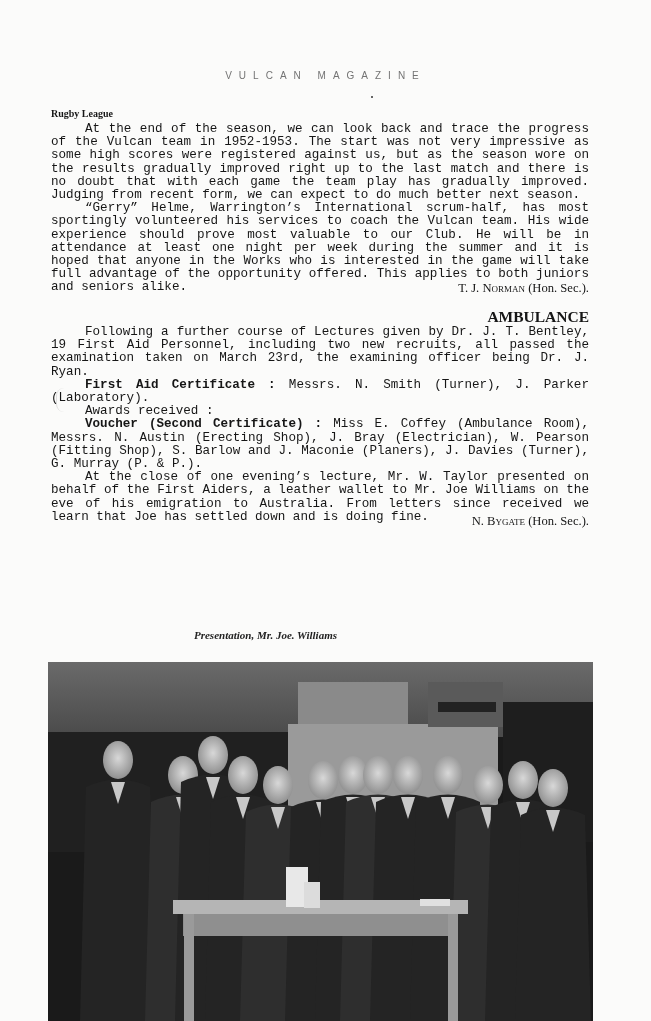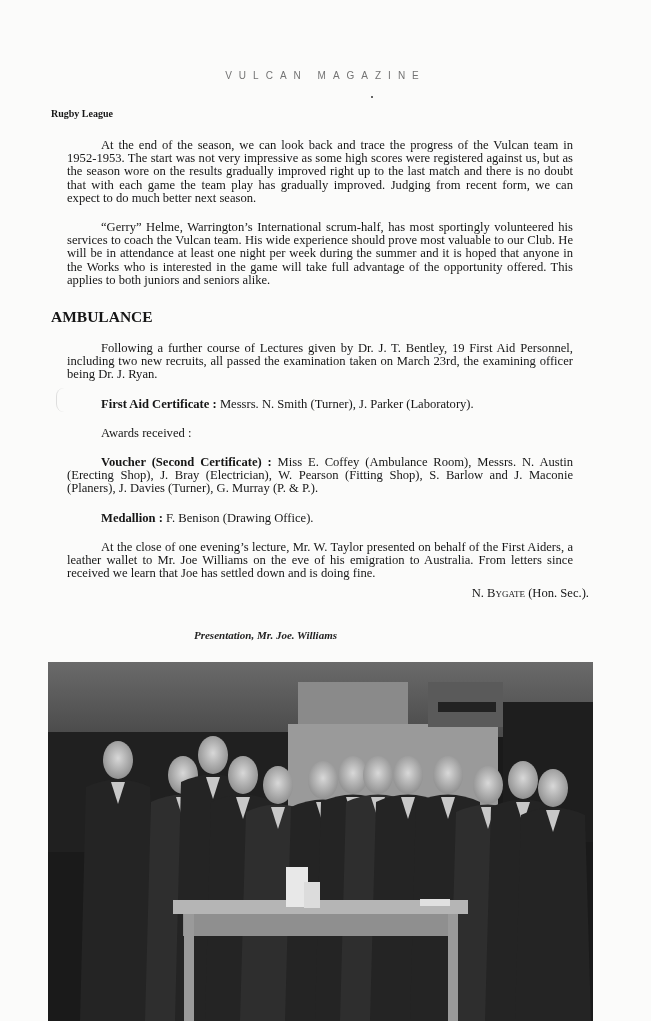--- a/index.html
+++ b/index.html
@@ -11,24 +11,24 @@
     position: relative;
   }
   .page { position: absolute; left: 0; top: 0; width: 651px; height: 1021px; }
   .running-head {
     position: absolute; top: 70px; left: 0; width: 651px; text-align: center;
     font-family: "Liberation Sans", "DejaVu Sans", sans-serif;
     font-size: 10px; letter-spacing: 7px; color: #737373;
   }
   .head-dot { position: absolute; top: 96px; left: 371px; width: 2px; height: 2px; background: #333; border-radius: 1px; }
   .article { position: absolute; left: 51px; width: 538px; font-size: 12.6px; line-height: 13.2px; text-align: justify; }
-  .article p { margin: 16px; text-indent: 34px; }
+  .article p { margin: 0; text-indent: 34px; font-family: Liberation Mono, monospace; }
   .article p.last { text-align-last: left; }
   h2.section-title { margin: 0; font-size: 10px; font-weight: bold; line-height: 18px; }
-  h2.center { text-align: left; font-size: 15.5px; }
+  h2.center { text-align: right; font-size: 15.5px; }
   .sig { text-align: right; margin-top: -13px; }
   .sig .sc { font-variant: small-caps; }
   .lbl { font-weight: bold; }
   #rugby { top: 105px; }
   #ambulance { top: 308px; }
   .gap { height: 4px; }
   .caption {
     position: absolute; top: 629px; left: 0; width: 531px; text-align: center;
     font-style: italic; font-weight: bold; font-size: 11px; color: #222;
   }
@@ -43,29 +43,32 @@
 <body>
 
 <div class="page">
   <div class="running-head">VULCAN MAGAZINE</div>
   <div class="head-dot"></div>
 
   <div class="article" id="rugby">
     <h2 class="section-title">Rugby League</h2>
     <p>At the end of the season, we can look back and trace the progress of the Vulcan team in 1952-1953.  The start was not very impressive as some high scores were registered against us, but as the season wore on the results gradually improved right up to the last match and there is no doubt that with each game the team play has gradually improved.  Judging from recent form, we can expect to do much better next season.</p>
     <p class="last">“Gerry” Helme, Warrington’s International scrum-half, has most sportingly volunteered his services to coach the Vulcan team.  His wide experience should prove most valuable to our Club.  He will be in attendance at least one night per week during the summer and it is hoped that anyone in the Works who is interested in the game will take full advantage of the opportunity offered.  This applies to both juniors and seniors alike.</p>
+    <div class="sig">
+      <span class="sc">T. J. Norman</span>
+      <span>(Hon. Sec.).</span>
+    </div>
   </div>
 
   <div class="article" id="ambulance">
     <h2 class="section-title center">AMBULANCE</h2>
     <p>Following a further course of Lectures given by Dr. J. T. Bentley, 19 First Aid Personnel, including two new recruits, all passed the examination taken on March 23rd, the examining officer being Dr. J. Ryan.</p>
     <p><span class="lbl">First Aid Certificate :</span><span> Messrs. N. Smith (Turner), J. Parker (Laboratory).</span></p>
     <p>Awards received :</p>
     <p><span class="lbl">Voucher (Second Certificate) :</span><span> Miss E. Coffey (Ambulance Room), Messrs. N. Austin (Erecting Shop), J. Bray (Electrician), W. Pearson (Fitting Shop), S. Barlow and J. Maconie (Planers), J. Davies (Turner), G. Murray (P. &amp; P.).</span></p>
-    <p><span class="lbl">Medallion :</span><span> F. Benison (Drawing Office).</span></p>
     <p>At the close of one evening’s lecture, Mr. W. Taylor presented on behalf of the First Aiders, a leather wallet to Mr. Joe Williams on the eve of his emigration to Australia.  From letters since received we learn that Joe has settled down and is doing fine.</p>
     <div class="gap"></div>
     <div class="sig">
       <span class="sc">N. Bygate</span>
       <span>(Hon. Sec.).</span>
     </div>
   </div>
 
   <div class="margin-mark"></div>
 

